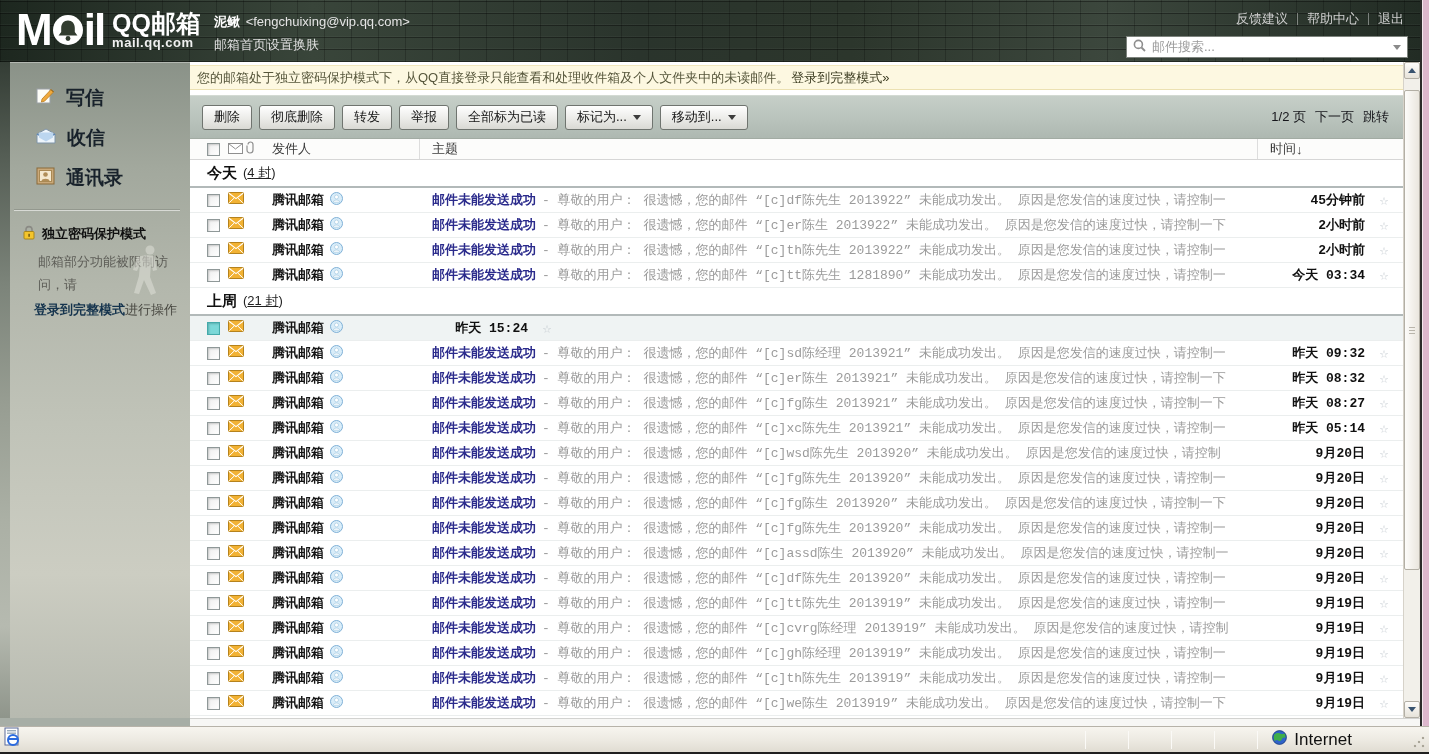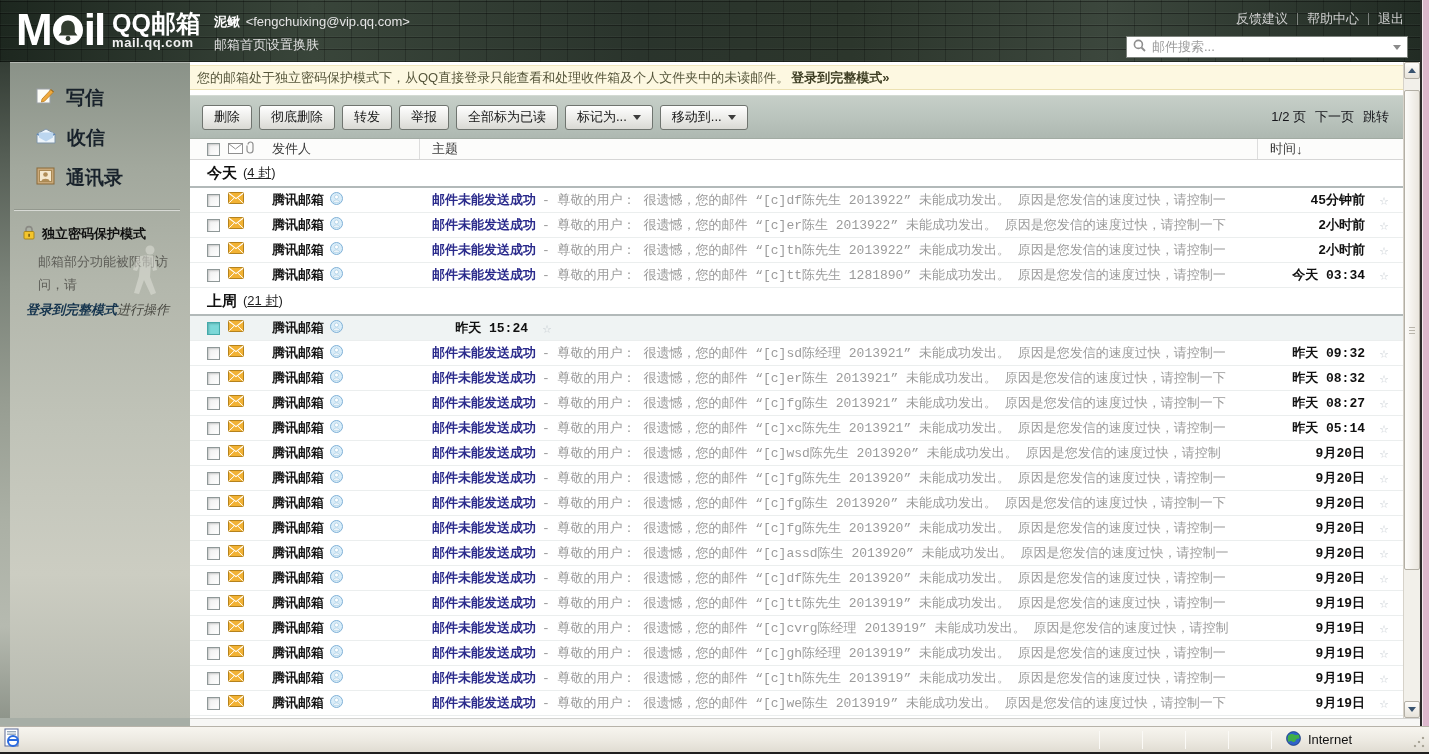--- a/index.html
+++ b/index.html
@@ -49,31 +49,31 @@
   .side-panel { position:absolute; left:10px; top:0; right:0; bottom:0;
     background:linear-gradient(180deg,#8a9288 0%,#a2a89d 16%,#b3b7ac 34%,#c0c3b8 55%,#cccdc2 78%,#b7bab0 100%);
     box-shadow:inset 0 1px 0 rgba(255,255,255,.35); }
   .side-menu { padding-top:16px; }
   .side-item { display:flex; align-items:center; gap:11px; padding:7px 0 7px 26px;
     font-size:19px; font-weight:bold; color:#18222b; cursor:pointer; }
   .side-divider { margin:12px 10px 12px 4px; border-top:1px solid rgba(255,255,255,.55); box-shadow:0 -1px 0 rgba(0,0,0,.12); }
   .protect { padding:2px 8px 0 12px; }
   .p-title { display:flex; align-items:center; gap:6px; font-size:13px; font-weight:bold; color:#101010; }
   .p-desc { margin:8px 0 2px 16px; font-size:13px; line-height:1.75; color:#5d5d57; width:150px; }
-  .p-link-line { margin-left:4px; font-size:13px; line-height:1.7; color:#474740; width:158px;font-style:italic; }
+  .p-link-line { margin-left:12px; font-size:13px; line-height:1.7; color:#474740; width:158px; }
   .p-link { font-weight:bold; color:#14334d; cursor:pointer; }
   .photo-person { position:absolute; left:118px; top:182px; opacity:.55; }
 
   
   .main-col { flex:1; min-width:0; background:#fff; display:flex; flex-direction:column; overflow:hidden; }
 
   .notice { margin-top:3px; height:25px; flex:none; display:flex; align-items:center; padding-left:7px;
     background:#fdf8e1; border-top:1px solid #f1e7bc; border-bottom:1px solid #ece1b2;
     font-size:13px; color:#56563b; white-space:nowrap; overflow:hidden; }
-  .notice-link { font-weight:bold; color:#3d3d22; margin-left:2px; cursor:pointer; }
+  .notice-link { font-weight:normal; color:#3d3d22; margin-left:2px; cursor:pointer; }
 
   .toolbar { margin-top:5px; height:44px; flex:none; display:flex; align-items:center; gap:7px; padding:0 14px 0 12px;
     background:linear-gradient(180deg,#c6cfc8 0%,#b9c3bc 55%,#aeb8b1 100%);
     border-top:1px solid #d3dad3; border-bottom:1px solid #a2aba3; }
   .tb-btn { display:inline-flex; align-items:center; gap:6px; height:25px; padding:0 11px; font-size:13px; color:#161616;
     font-family:inherit; background:linear-gradient(180deg,#ffffff 0%,#ebebe8 55%,#d9d9d4 100%);
     border:1px solid #6f746f; border-radius:3px; cursor:pointer; box-shadow:inset 0 1px 0 rgba(255,255,255,.8); white-space:nowrap; }
   .tb-caret { width:0; height:0; border-left:4px solid transparent; border-right:4px solid transparent; border-top:5px solid #3c3c3c; }
   .pager { margin-left:auto; display:flex; align-items:center; gap:9px; font-size:13px; color:#15151a; white-space:nowrap; }
   .pager span[data-interactable="true"] { cursor:pointer; }
@@ -121,21 +121,21 @@
     background:repeating-linear-gradient(0deg,#b9b5ab 0 1px,transparent 1px 3px); }
 
   
   .bottom-strip { height:8px; display:flex; }
   .bs-left { width:190px; flex:none; background:#a7aea6; }
   .bs-right { flex:1; background:#f7f7f5; border-top:1px solid #d2d2d0; }
 
   
   .status-bar { position:absolute; left:0; right:0; bottom:0; height:28px; display:flex; align-items:center;
     background:linear-gradient(180deg,#f7f5ef 0%,#ece9e1 55%,#e0dcd2 100%);
-    border-top:1px solid #b7b3a9; border-bottom:2px solid #1f1f1f; padding:0 3px; font-size:13px; color:#111; }
+    border-top:1px solid #b7b3a9; border-bottom:2px solid #1f1f1f; padding:0 3px; font-size:17px; color:#111; }
   .sb-spacer { flex:1; }
   .sb-sep { width:1px; height:18px; background:#c6c2b8; border-right:1px solid #fbfaf7; margin-left:42px; }
   .sb-zone { display:flex; align-items:center; gap:7px; margin:0 60px 0 14px; }
   .sb-grip { width:14px; height:14px; align-self:flex-end; margin-bottom:3px;
     background:
       radial-gradient(circle at 11px 3px,#a9a598 1.3px,transparent 1.6px),
       radial-gradient(circle at 11px 11px,#a9a598 1.3px,transparent 1.6px),
       radial-gradient(circle at 3px 11px,#a9a598 1.3px,transparent 1.6px),
       radial-gradient(circle at 7px 7px,#a9a598 1.3px,transparent 1.6px); cursor:nwse-resize; }
 </style>

